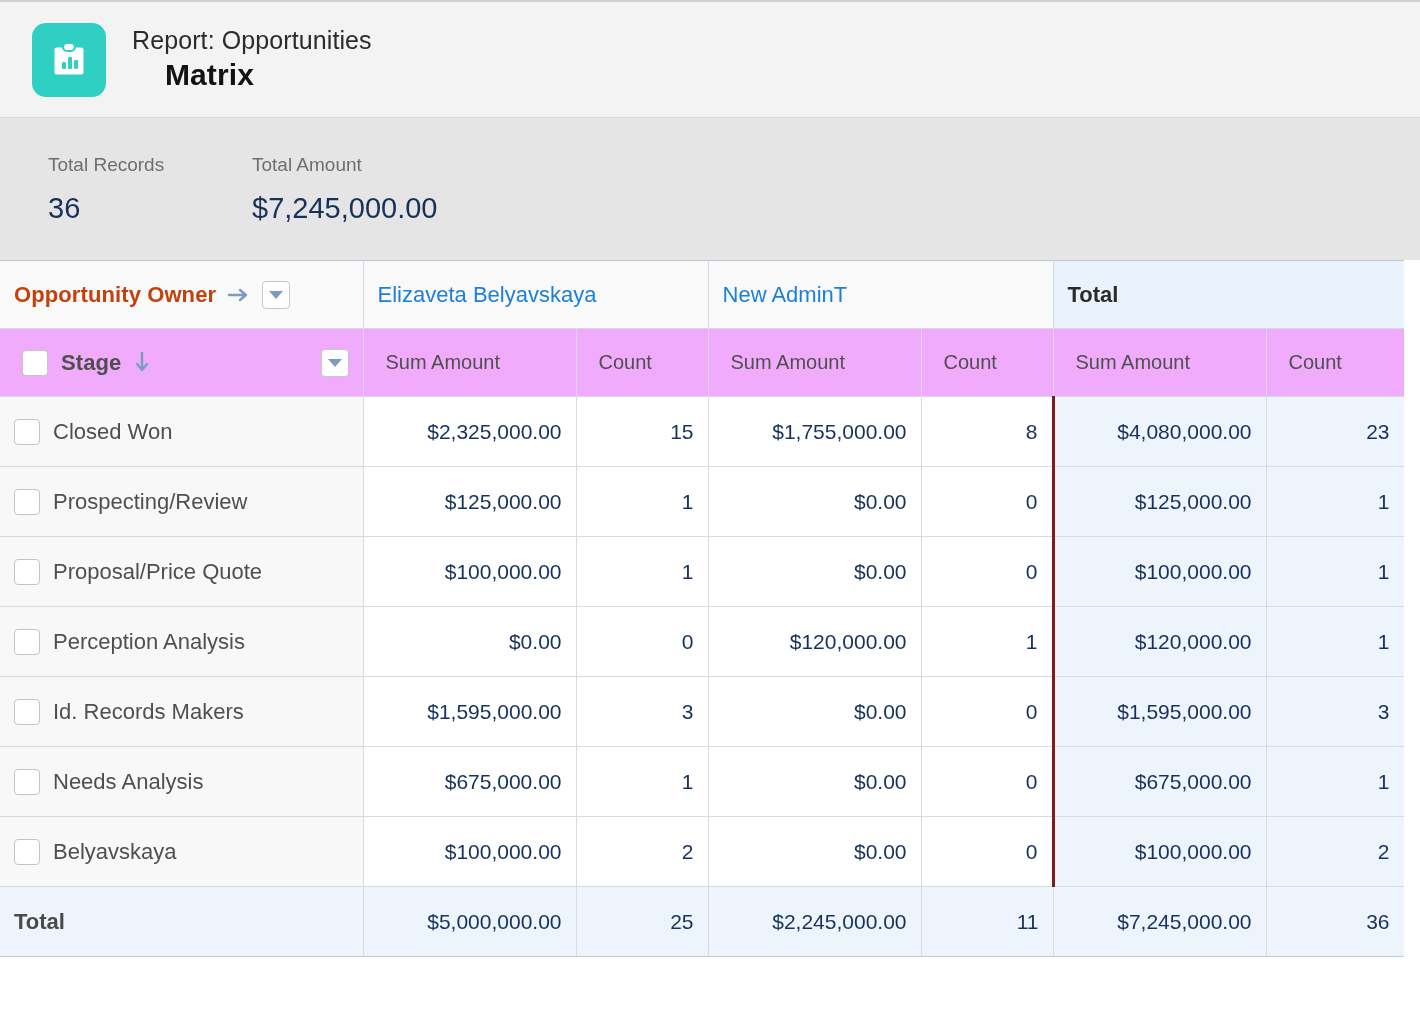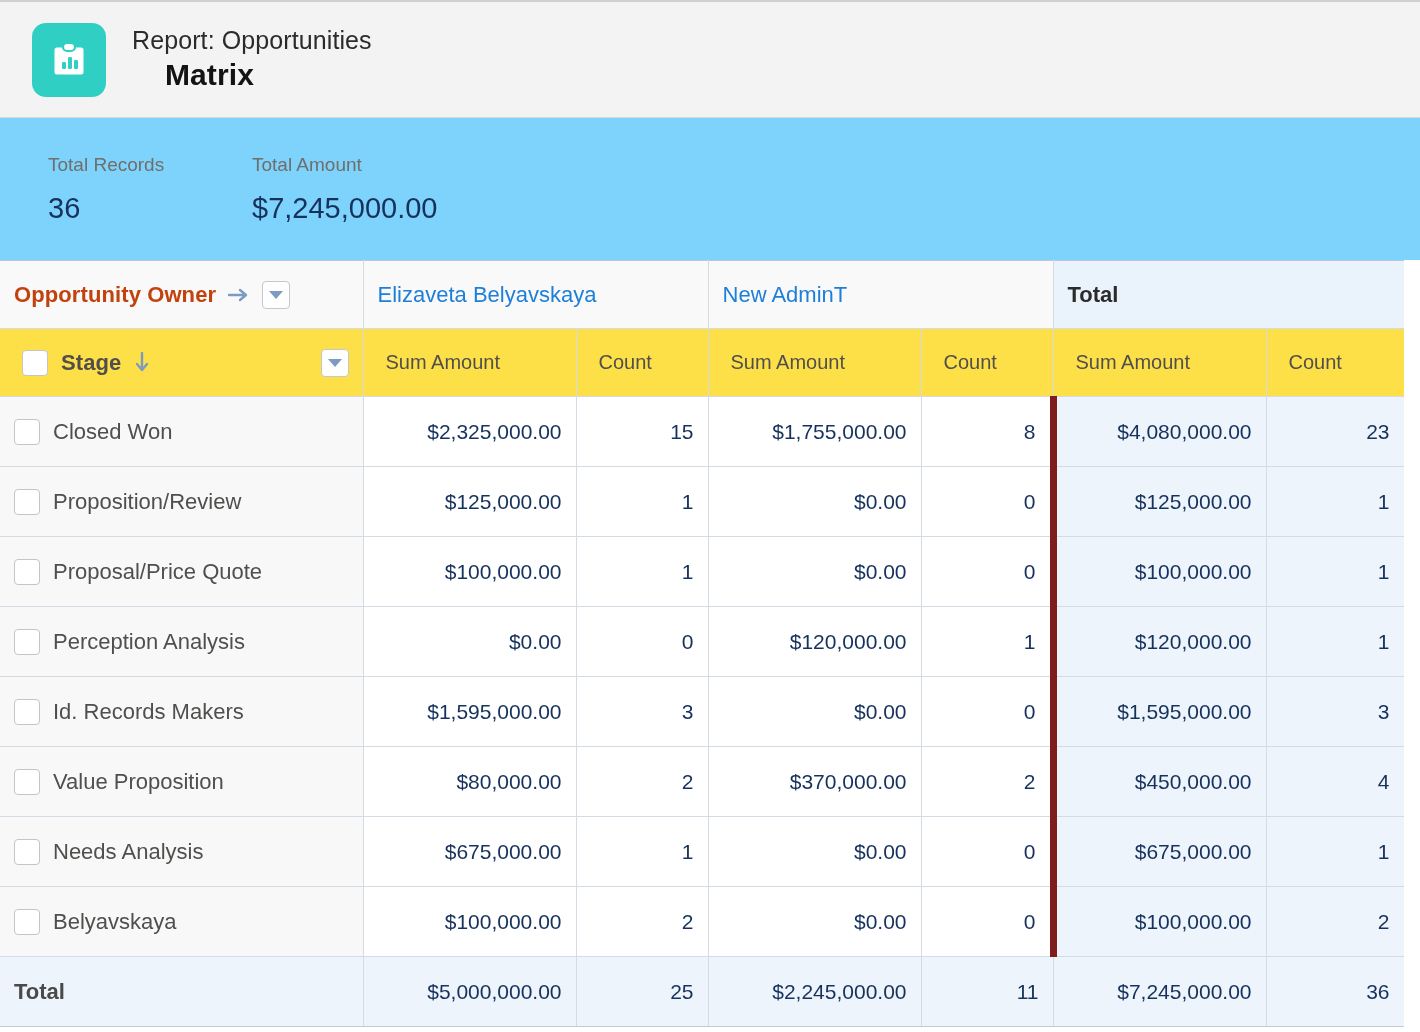--- a/index.html
+++ b/index.html
@@ -51,21 +51,21 @@
     font-weight: 700;
     line-height: 1.28;
     letter-spacing: .1px;
     margin-left: 33px;
   }
 
   
   .summary {
     display: flex;
     padding: 34px 0 30px 48px;
-    background: #7dd3fc;
+    background: #e5e5e5;
   }
   .stat { margin-right: 54px; }
   .stat-label {
     font-size: 19px;
     color: #706e6b;
     font-weight: 400;
     line-height: 1.4;
     white-space: nowrap;
   }
   .stat-value {
@@ -153,21 +153,21 @@
     white-space: nowrap;
   }
   th.grp-name.total-grp {
     color: #2b2b2b;
     font-weight: 700;
     background: #eaf2fb;
     cursor: default;
   }
 
   
-  tr.measurehdr th { height: 68px; background: #fde047; padding-left: 22px; }
+  tr.measurehdr th { height: 68px; background: #f0abfc; padding-left: 22px; }
   th.stage-cell {
     background: #f1f1f1;
     text-align: left;
     padding-left: 16px;
   }
   .stage-inner {
     display: flex;
     align-items: center;
     gap: 13px;
   }
@@ -219,21 +219,21 @@
   td.num {
     text-align: right;
     font-size: 21px;
     color: #16325c;
     background: #ffffff;
     white-space: nowrap;
   }
   td.num.total-col {
     background: #eef4fb;
   }
-  td.num.total-col.first-total { border-left: 7px solid #7f1d1d; }
+  td.num.total-col.first-total { border-left: 3px solid #7f1d1d; }
 
   
   tr.totalrow { height: 70px; }
   tr.totalrow td {
     background: #eef4fb;
     border-top: 1px solid #b9c7d8;
     border-bottom: 1px solid #c3ccd8;
   }
   tr.totalrow td.rowlabel {
     background: #eef4fb;
@@ -344,21 +344,21 @@
       <td class="num">15</td>
       <td class="num">$1,755,000.00</td>
       <td class="num">8</td>
       <td class="num total-col first-total">$4,080,000.00</td>
       <td class="num total-col last-col">23</td>
     </tr>
     <tr>
       <td class="rowlabel">
         <div class="rowlabel-inner">
           <span class="cbox"></span>
-          <span class="row-text">Proposition/Review</span>
+          <span class="row-text">Prospecting/Review</span>
         </div>
       </td>
       <td class="num">$125,000.00</td>
       <td class="num">1</td>
       <td class="num">$0.00</td>
       <td class="num">0</td>
       <td class="num total-col first-total">$125,000.00</td>
       <td class="num total-col last-col">1</td>
     </tr>
     <tr>
@@ -395,34 +395,20 @@
           <span class="cbox"></span>
           <span class="row-text">Id. Records Makers</span>
         </div>
       </td>
       <td class="num">$1,595,000.00</td>
       <td class="num">3</td>
       <td class="num">$0.00</td>
       <td class="num">0</td>
       <td class="num total-col first-total">$1,595,000.00</td>
       <td class="num total-col last-col">3</td>
-    </tr>
-    <tr>
-      <td class="rowlabel">
-        <div class="rowlabel-inner">
-          <span class="cbox"></span>
-          <span class="row-text">Value Proposition</span>
-        </div>
-      </td>
-      <td class="num">$80,000.00</td>
-      <td class="num">2</td>
-      <td class="num">$370,000.00</td>
-      <td class="num">2</td>
-      <td class="num total-col first-total">$450,000.00</td>
-      <td class="num total-col last-col">4</td>
     </tr>
     <tr>
       <td class="rowlabel">
         <div class="rowlabel-inner">
           <span class="cbox"></span>
           <span class="row-text">Needs Analysis</span>
         </div>
       </td>
       <td class="num">$675,000.00</td>
       <td class="num">1</td>

